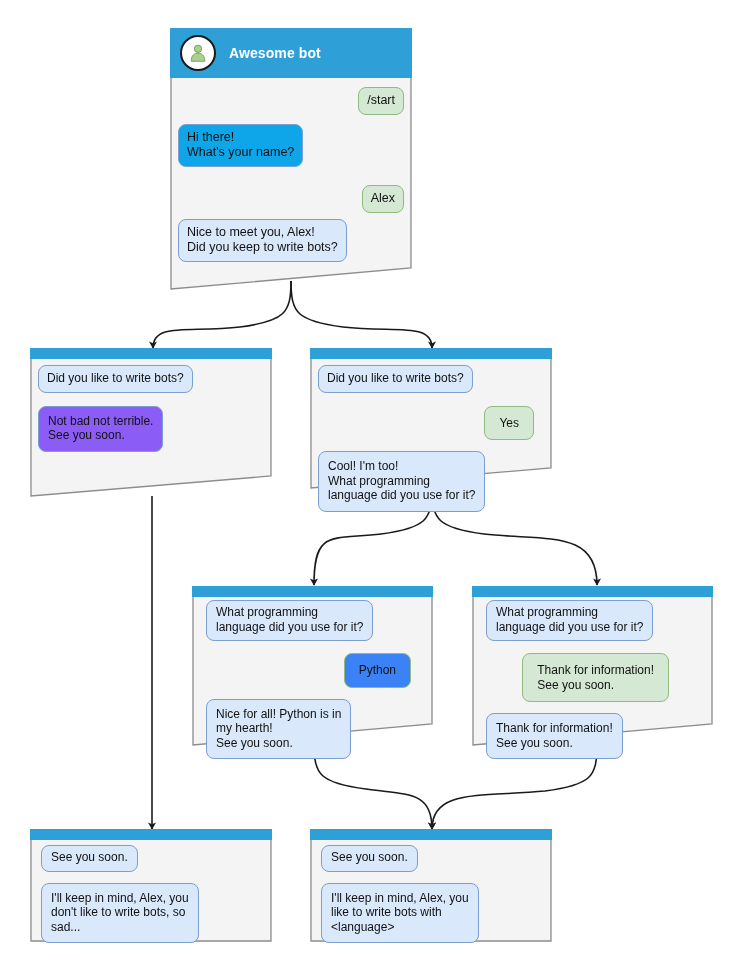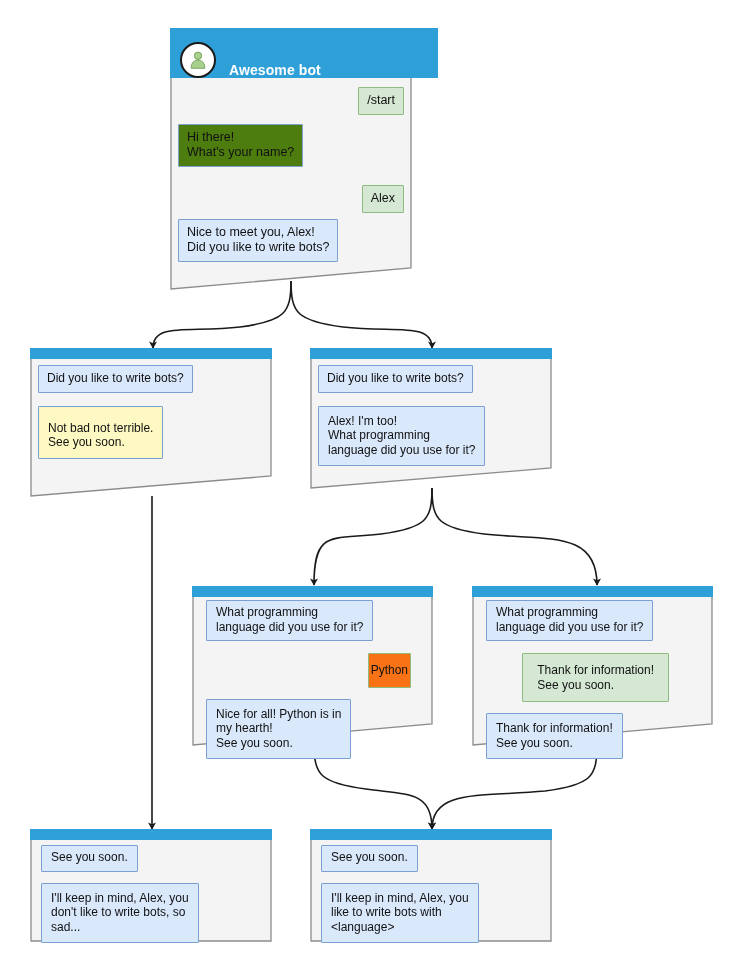--- a/index.html
+++ b/index.html
@@ -86,21 +86,21 @@
   .msgs {
     position: relative;
     padding: 8px 8px 0 8px;
     box-sizing: border-box;
   }
 
   .bubble {
     position: relative;
     display: inline-block;
     box-sizing: border-box;
-    border-radius: 1px;
+    border-radius: 8px;
     font-size: 12px;
     line-height: 14.5px;
     color: #111111;
     padding: 5px 8px 6px 8px;
     white-space: pre-line;
     max-width: 100%;
   }
   .bubble.bot {
     background: #dae8fc;
     border: 1px solid #7a9fd0;
@@ -143,98 +143,101 @@
     <path d="M 314,743 C 314,775 320,783 366,789 C 408,795 432,791 432,829" fill="none" stroke="#1a1a1a" stroke-width="1.6" marker-end="url(#arrow)"></path>
 
     <path d="M 597,745 C 597,777 591,785 545,791 C 480,797 432,789 432,829" fill="none" stroke="#1a1a1a" stroke-width="1.6" marker-end="url(#arrow)"></path>
   </svg>
 
   <div class="win main-win" style="left:170px; top:28px; width:242px; height:262px;">
     <svg class="win-shape" viewBox="0 0 242 262" preserveAspectRatio="none">
       <path d="M 1,1 L 241,1 L 241,240 L 1,261 Z" fill="#f4f4f4" stroke="#8c8c8c" stroke-width="1.3"></path>
     </svg>
     <div class="win-inner">
-      <div class="titlebar tall" style="background:#2f9fd8; width:268px;align-items:flex-end;">
+      <div class="titlebar tall" style="background:#2f9fd8; width:242px;">
         <span class="avatar">
           <svg width="22" height="22" viewBox="0 0 24 24">
             <circle cx="12" cy="7.4" r="4" fill="#a9d18e" stroke="#6f9e55" stroke-width="1"></circle>
             <path d="M 4.6 21 C 4.6 14.6 8.0 12.2 12 12.2 C 16 12.2 19.4 14.6 19.4 21 Z" fill="#a9d18e" stroke="#6f9e55" stroke-width="1"></path>
           </svg>
         </span>
         <span class="bot-title">Awesome bot</span>
       </div>
       <div class="msgs" style="padding-top:9px;">
         <div class="row right" style="margin-bottom:9px;">
           <span class="bubble user" style="background: rgb(213, 232, 212); border-color: rgb(143, 187, 127);">/start</span>
         </div>
         <div class="row left" style="margin-bottom:18px;">
-          <span class="bubble bot" style="background: #4d7c0f; border-color: rgb(122, 159, 208);">Hi there!
+          <span class="bubble bot" style="background: #0ea5e9; border-color: rgb(122, 159, 208);">Hi there!
 What's your name?</span>
         </div>
         <div class="row right" style="margin-bottom:6px;">
           <span class="bubble user" style="background: rgb(213, 232, 212); border-color: rgb(143, 187, 127);">Alex</span>
         </div>
         <div class="row left">
           <span class="bubble bot" style="background: rgb(218, 232, 252); border-color: rgb(122, 159, 208);">Nice to meet you, Alex!
-Did you like to write bots?</span>
+Did you keep to write bots?</span>
         </div>
       </div>
     </div>
   </div>
 
   <div class="win" style="left:30px; top:348px; width:242px; height:149px;">
     <svg class="win-shape" viewBox="0 0 242 149" preserveAspectRatio="none">
       <path d="M 1,1 L 241,1 L 241,128 L 1,148 Z" fill="#f4f4f4" stroke="#8c8c8c" stroke-width="1.3"></path>
     </svg>
     <div class="win-inner">
       <div class="titlebar" style="background:#2f9fd8; width:242px;"></div>
       <div class="msgs" style="padding-top:6px;">
         <div class="row left" style="margin-bottom:13px;">
           <span class="bubble bot" style="background: rgb(218, 232, 252); border-color: rgb(122, 159, 208);">Did you like to write bots?</span>
         </div>
         <div class="row left">
-          <span class="bubble bot" style="padding: 14px 9px 8px; background: #fef9c3; border-color: rgb(122, 159, 208);">Not bad not terrible.
+          <span class="bubble bot" style="padding: 7px 9px 8px; background: #8b5cf6; border-color: rgb(122, 159, 208);">Not bad not terrible.
 See you soon.</span>
         </div>
       </div>
     </div>
   </div>
 
   <div class="win" style="left:310px; top:348px; width:242px; height:141px;">
     <svg class="win-shape" viewBox="0 0 242 141" preserveAspectRatio="none">
       <path d="M 1,1 L 241,1 L 241,120 L 1,140 Z" fill="#f4f4f4" stroke="#8c8c8c" stroke-width="1.3"></path>
     </svg>
     <div class="win-inner">
       <div class="titlebar" style="background:#2f9fd8; width:242px;"></div>
       <div class="msgs" style="padding-top:6px;">
         <div class="row left" style="margin-bottom:13px;">
           <span class="bubble bot" style="background: rgb(218, 232, 252); border-color: rgb(122, 159, 208);">Did you like to write bots?</span>
         </div>
-        <div class="row left">
-          <span class="bubble bot" style="padding: 7px 9px 8px; background: rgb(218, 232, 252); border-color: rgb(122, 159, 208);">Alex! I'm too!
+        <div class="row right" style="margin-bottom:11px; padding-right:10px;">
+          <span class="bubble user" style="padding: 9px 14px; background: rgb(213, 232, 212); border-color: rgb(143, 187, 127);">Yes</span>
+        </div>
+        <div class="row left">
+          <span class="bubble bot" style="padding: 7px 9px 8px; background: rgb(218, 232, 252); border-color: rgb(122, 159, 208);">Cool! I'm too!
 What programming
 language did you use for it?</span>
         </div>
       </div>
     </div>
   </div>
 
   <div class="win" style="left:192px; top:586px; width:241px; height:160px;">
     <svg class="win-shape" viewBox="0 0 241 160" preserveAspectRatio="none">
       <path d="M 1,1 L 240,1 L 240,138 L 1,159 Z" fill="#f4f4f4" stroke="#8c8c8c" stroke-width="1.3"></path>
     </svg>
     <div class="win-inner">
       <div class="titlebar" style="background:#2f9fd8; width:241px;"></div>
       <div class="msgs" style="padding-top:3px; padding-left:14px;">
         <div class="row left" style="margin-bottom:12px;">
           <span class="bubble bot" style="padding: 4px 9px 6px; background: rgb(218, 232, 252); border-color: rgb(122, 159, 208);">What programming
 language did you use for it?</span>
         </div>
         <div class="row right" style="margin-bottom:11px; padding-right:14px;">
-          <span class="bubble user" style="padding: 9px 2px; background: #f97316; border-color: rgb(143, 187, 127);">Python</span>
+          <span class="bubble user" style="padding: 9px 14px; background: #3b82f6; border-color: rgb(143, 187, 127);">Python</span>
         </div>
         <div class="row left">
           <span class="bubble bot" style="padding: 7px 9px 8px; background: rgb(218, 232, 252); border-color: rgb(122, 159, 208);">Nice for all! Python is in
 my hearth!
 See you soon.</span>
         </div>
       </div>
     </div>
   </div>
 

